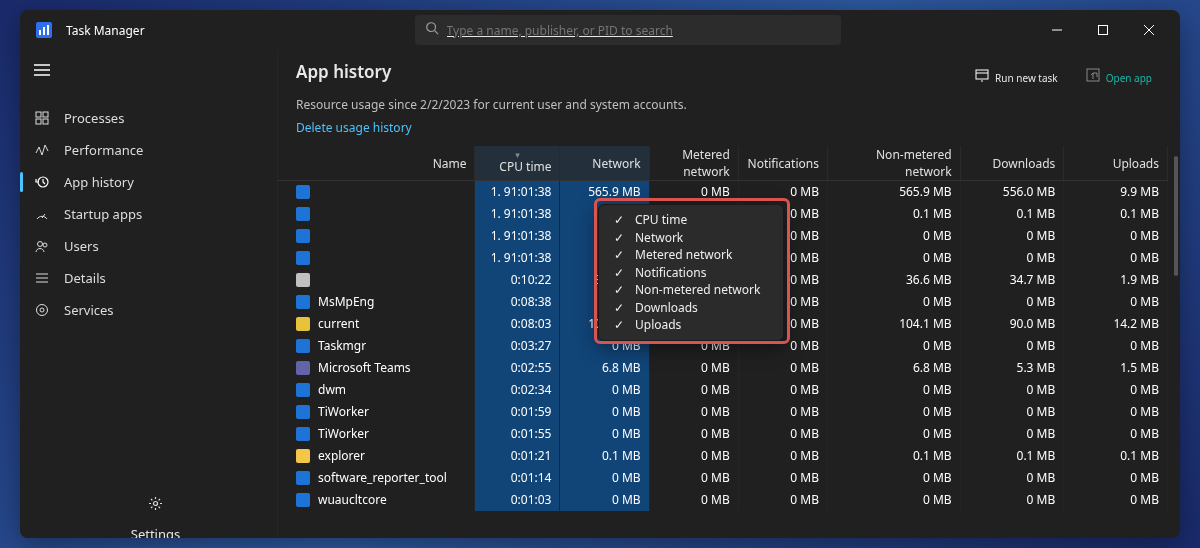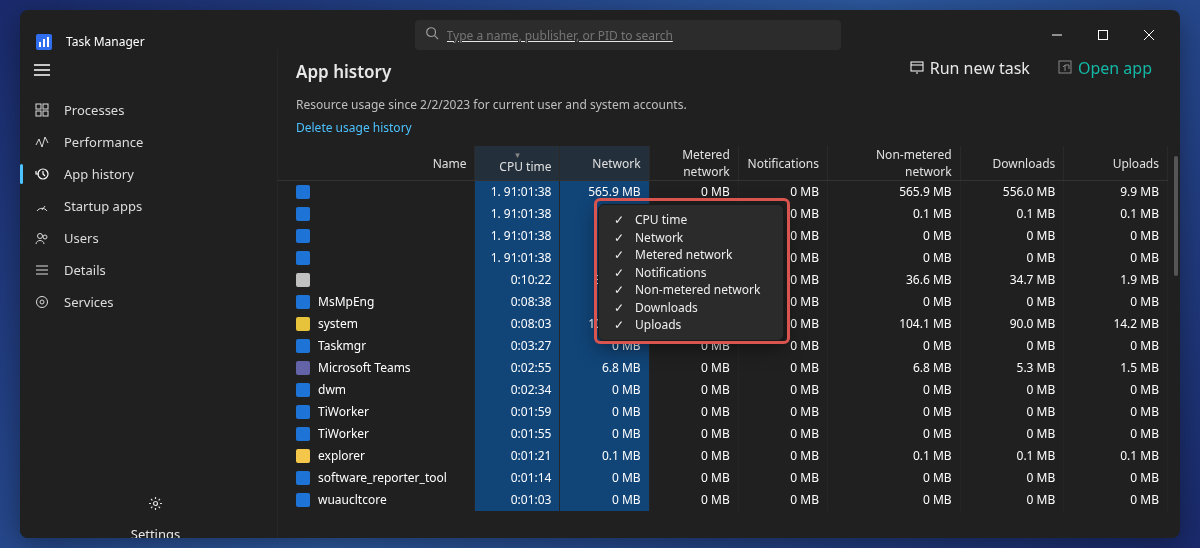--- a/index.html
+++ b/index.html
@@ -1,39 +1,39 @@
 <!DOCTYPE html>
 <html><head>
 <meta charset="utf-8">
 <style>
   * { box-sizing: border-box; margin: 0; padding: 0; font-family: "Segoe UI", system-ui, sans-serif; }
   body { background: linear-gradient(135deg, #1a2a6c 0%, #2d5aa0 50%, #1a2a6c 100%); width: 1200px; height: 548px; overflow: hidden; position: relative; }
   .window { position: absolute; left: 20px; top: 10px; right: 20px; bottom: 10px; background: #202020; border-radius: 8px; display: flex; flex-direction: column; color: #e8e8e8; font-size: 12px; overflow: hidden; box-shadow: 0 6px 30px rgba(0,0,0,.4); }
-  .titlebar { height: 40px; display: flex; align-items: flex-end; padding: 0 8px; }
+  .titlebar { height: 40px; display: flex; align-items: center; padding: 0 8px; }
   .app-icon { width: 16px; height: 16px; margin: 0 14px 0 8px; display:flex; }
   .app-title { font-size: 12px; color: #fff; }
   .search-wrap { margin-left: 270px; width: 426px; height: 30px; background: #2c2c2c; border-radius: 4px; display: flex; align-items: center; padding: 0 10px; text-decoration: underline; }
   .search-wrap svg { opacity: .7; }
   .search-input { flex: 1; background: transparent; border: none; outline: none; color: #ccc; font-size: 12px; margin-left: 8px; }
   .win-ctrls { margin-left: auto; display: flex; }
   .win-btn { width: 46px; height: 30px; display: flex; align-items: center; justify-content: center; color: #fff; }
   .body { flex: 1; display: flex; min-height: 0; }
   .sidebar { width: 258px; background: #202020; display: flex; flex-direction: column; border-right: 1px solid #262626; }
   .hamburger { height: 40px; display: flex; align-items: center; padding-left: 14px; }
-  .nav { margin-top: 4px; flex: 1; text-align: center; }
+  .nav { margin-top: 12px; flex: 1; text-align: center; }
   .nav-item { height: 32px; display: flex; align-items: center; padding-left: 14px; gap: 14px; color: #ddd; position: relative; font-size: 13px; }
   .nav-item.active { }
   .nav-item.active::before { content:""; position:absolute; left:0; top:6px; bottom:6px; width:3px; background:#4cc2ff; border-radius:2px; }
   .nav-icon { width: 16px; height:16px; display:flex; align-items:center; justify-content:center; }
   .settings-row { height: 42px; display:flex; align-items:center; padding-left:14px; gap:14px; font-size:13px;flex-direction:column; }
   .content { flex:1; display:flex; flex-direction:column; min-width:0; position:relative; }
   .content-head { height: 42px; display:flex; align-items:center; padding:0 18px; }
   .page-title { font-size: 17px; font-weight: 600; }
   .head-actions { margin-left:auto; display:flex; gap:8px; }
-  .action-btn { height:28px; display:flex; align-items:flex-start; gap:6px; padding:0 10px; border-radius:4px; font-size:16px; }
+  .action-btn { height:28px; display:flex; align-items:flex-end; gap:6px; padding:0 10px; border-radius:4px; font-size:10px; }
   .action-btn.ghost { color:#14b8a6; }
   .descline { padding: 4px 18px 2px; font-size: 12px; color:#bfbfbf; }
   .linklike { color:#4cc2ff; cursor:pointer; }
   .table-wrap { flex:1; overflow:hidden; margin-top:8px; position:relative; }
   table { width: calc(100% - 12px); border-collapse: collapse; table-layout: fixed; }
   thead th { text-align:right; font-weight:400; font-size:12px; color:#e0e0e0; height:26px; padding:0 8px; border-bottom:1px solid #333; border-right:1px solid #2a2a2a; background:#202020; }
   thead th:first-child { text-align:right; padding-left:18px; }
   thead th.sorted { background:#232f3b; }
   tbody td { text-align:right; font-size:12px; height:22px; padding:0 8px; border-right:1px solid #252525; color:#fff; }
   tbody td:first-child { text-align:left; padding-left:18px; }
@@ -320,21 +320,21 @@
                 <td>0 MB</td>
                 <td>0 MB</td>
                 <td>0 MB</td>
                 <td>0 MB</td>
                 <td>0 MB</td>
               </tr>
               <tr>
                 <td>
                   <span class="icon-cell">
                     <span class="proc-icon" style="background:#e7c23b"></span>
-                    <span>system</span>
+                    <span>current</span>
                   </span>
                 </td>
                 <td class="hot">0:08:03</td>
                 <td class="hot">104.1 MB</td>
                 <td>0 MB</td>
                 <td>0 MB</td>
                 <td>104.1 MB</td>
                 <td>90.0 MB</td>
                 <td>14.2 MB</td>
               </tr>

